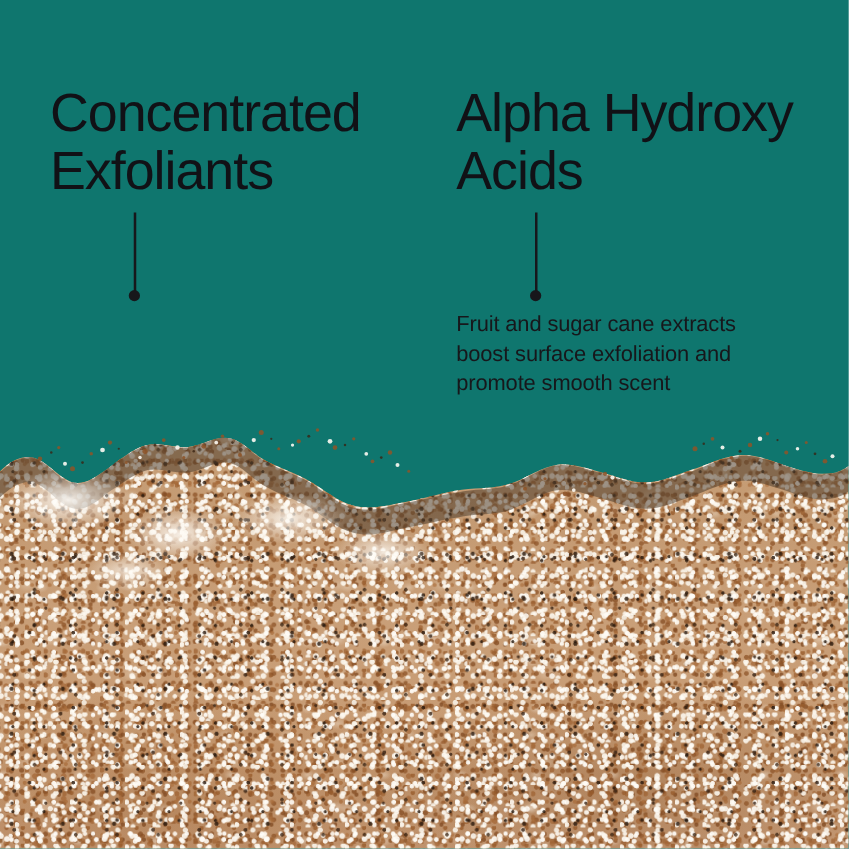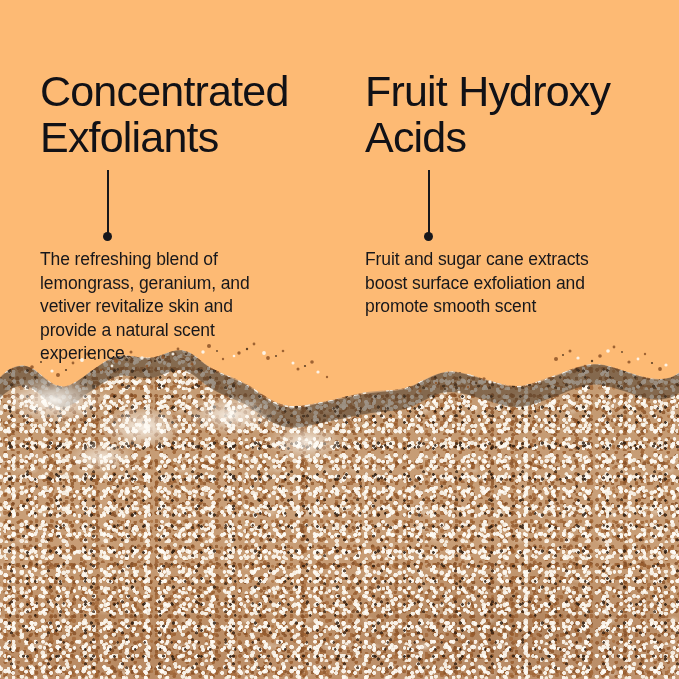--- a/index.html
+++ b/index.html
@@ -223,21 +223,21 @@
     position: absolute;
     left: 0; right: 0;
     top: -24px;
     height: 120px;
     pointer-events: none;
   }
 </style>
 </head>
 <body style="background: rgb(240, 240, 244);">
 
-<div id="poster" style="background: #fdba74;">
+<div id="poster" style="background: #0f766e;">
 
   <div class="scrub">
 
     <svg width="0" height="0" style="position:absolute" aria-hidden="true">
       <defs>
 
         <clipPath id="edgeClip" clipPathUnits="objectBoundingBox">
           <path d="M0,0.085
                    C0.012,0.060 0.026,0.045 0.040,0.052
                    C0.055,0.060 0.068,0.098 0.083,0.110
@@ -373,29 +373,24 @@
 
     <div class="callout left">
       <h2 class="callout-heading">Concentrated
 Exfoliants</h2>
 
       <div class="pointer">
         <div class="pointer-line"></div>
         <div class="pointer-dot"></div>
       </div>
 
-      <p class="callout-body">The refreshing blend of
-lemongrass, geranium, and
-vetiver revitalize skin and
-provide a natural scent
-experience</p>
     </div>
 
     <div class="callout right">
-      <h2 class="callout-heading">Fruit Hydroxy
+      <h2 class="callout-heading">Alpha Hydroxy
 Acids</h2>
 
       <div class="pointer">
         <div class="pointer-line"></div>
         <div class="pointer-dot"></div>
       </div>
 
       <p class="callout-body">Fruit and sugar cane extracts
 boost surface exfoliation and
 promote smooth scent</p>

